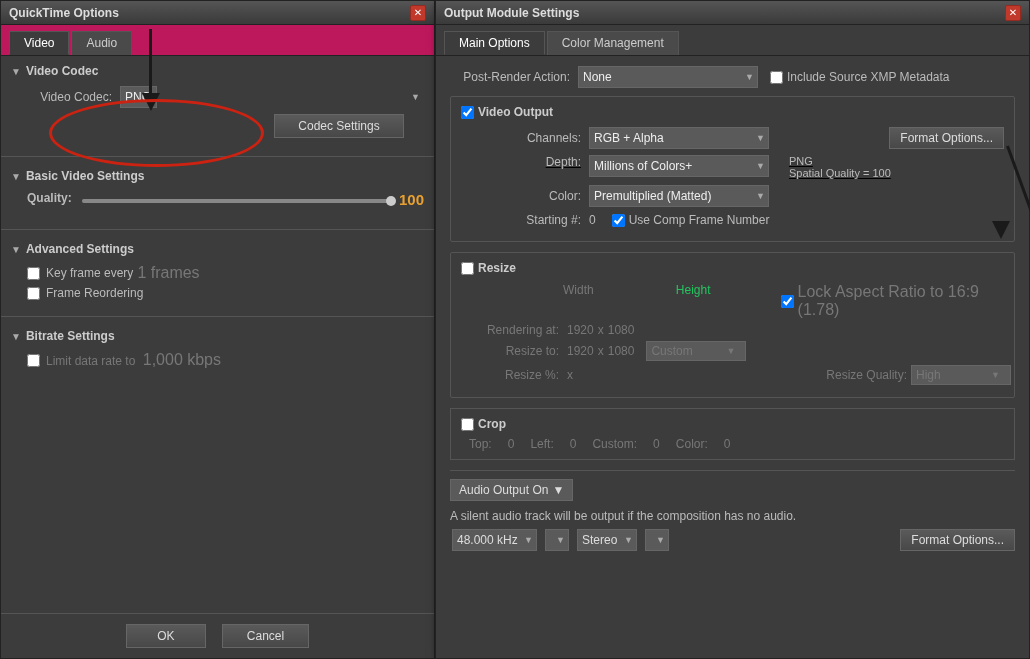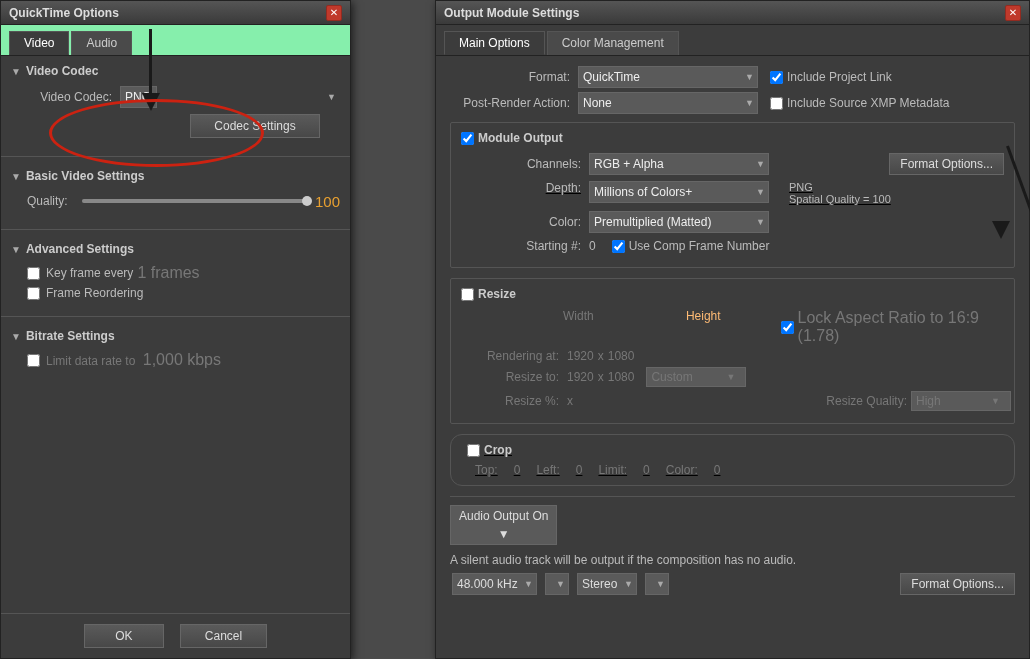--- a/index.html
+++ b/index.html
@@ -2,21 +2,21 @@
 <html><head>
   <meta charset="utf-8">
   <style>
     * { box-sizing: border-box; margin: 0; padding: 0; font-family: Arial, sans-serif; font-size: 12px; }
     body { background: #4a4a4a; display: flex; width: 1030px; height: 659px; overflow: hidden; }
 
     
     .qt-dialog {
       position: absolute;
       left: 0; top: 0;
-      width: 351px;
+      width: 435px;
       height: 659px;
       background: #3c3c3c;
       border: 1px solid #222;
       box-shadow: 2px 2px 8px rgba(0,0,0,0.6);
     }
 
     .dialog-titlebar {
       background: linear-gradient(to bottom, #555, #3a3a3a);
       padding: 4px 8px;
       display: flex;
@@ -34,21 +34,21 @@
       width: 16px; height: 16px;
       background: #c0392b;
       border-radius: 2px;
       display: flex; align-items: center; justify-content: center;
       color: white; font-size: 10px; cursor: pointer;
       border: 1px solid #922b21;
     }
 
     .tabs-row {
       display: flex;
-      background: #86efac;
+      background: #be185d;
       padding: 6px 8px 0;
       border-bottom: 1px solid #222;
     }
     .tab {
       padding: 4px 14px;
       background: #4a4a4a;
       border: 1px solid #555;
       border-bottom: none;
       color: #ccc;
       cursor: pointer;
@@ -134,23 +134,24 @@
 
     .separator {
       height: 1px;
       background: #555;
       margin: 4px 0;
     }
 
     
     .quality-row {
       display: flex;
-      align-items: center;
+      align-items: flex-start;
       padding-left: 16px;
       margin-bottom: 6px;
+      font-weight: bold;
     }
     .quality-label {
       color: #bbb;
       width: 55px;
       font-size: 12px;
     }
     .slider-container {
       flex: 1;
       position: relative;
       height: 20px;
@@ -381,24 +382,23 @@
       right: 4px;
       top: 50%;
       transform: translateY(-50%);
       color: #777;
       font-size: 9px;
       pointer-events: none;
     }
 
     .crop-section {
       border: 1px solid #555;
-      border-radius: 12px;
+      border-radius: 0;
       margin-bottom: 10px;
-      padding: 8px 16px;
-      text-decoration: underline;
+      padding: 8px 10px;
     }
 
     .final-size-label {
       color: #777;
       font-size: 12px;
       margin-left: 20px;
     }
 
     .crop-coords {
       display: flex;
@@ -432,21 +432,20 @@
     .audio-dropdown-btn {
       display: flex;
       align-items: center;
       background: #5a5a5a;
       border: 1px solid #666;
       color: #ddd;
       padding: 3px 8px;
       cursor: pointer;
       font-size: 12px;
       gap: 4px;
-      flex-direction: column;
     }
     .audio-note {
       color: #bbb;
       font-size: 12px;
     }
 
     .audio-settings-row {
       display: flex;
       align-items: center;
       gap: 8px;
@@ -585,50 +584,38 @@
   <div class="oms-tabs">
     <div class="tab active">Main Options</div>
     <div class="tab">Color Management</div>
   </div>
 
   <div style="position:absolute;left:570px;top:145px;width:3px;height:80px;background:#1a1a1a;z-index:10;pointer-events:none;transform:rotate(-20deg);transform-origin:top center;"></div>
   <div style="position:absolute;left:556px;top:220px;width:0;height:0;border-left:9px solid transparent;border-right:9px solid transparent;border-top:18px solid #1a1a1a;z-index:10;pointer-events:none;"></div>
 
   <div class="oms-content">
 
-    <div class="oms-field-row" style="margin-bottom:4px;">
-      <span class="oms-field-label">Format:</span>
-      <div class="oms-select-wrapper">
-        <select class="oms-select">
-          <option>QuickTime</option>
-        </select>
-      </div>
-      <div style="display:flex;align-items:center;gap:4px;margin-left:12px;">
-        <input type="checkbox" checked="" style="">
-        <span class="oms-checkbox-label">Include Project Link</span>
-      </div>
-    </div>
 
     <div class="oms-field-row" style="margin-bottom:8px;">
       <span class="oms-field-label">Post-Render Action:</span>
       <div class="oms-select-wrapper">
         <select class="oms-select">
           <option>None</option>
         </select>
       </div>
       <div style="display:flex;align-items:center;gap:4px;margin-left:12px;">
         <input type="checkbox" style="">
         <span class="oms-checkbox-label">Include Source XMP Metadata</span>
       </div>
     </div>
 
     <div class="section-box">
       <div class="section-box-header">
         <input type="checkbox" checked="" style="">
-        <span class="section-box-title">Module Output</span>
+        <span class="section-box-title">Video Output</span>
       </div>
 
       <div class="oms-field-row" style="margin-bottom:6px;">
         <span class="oms-field-label">Channels:</span>
         <div class="oms-select-wrapper">
           <select class="oms-select">
             <option>RGB + Alpha</option>
           </select>
         </div>
         <button class="format-options-btn" style="margin-left:auto;">Format Options...</button>
@@ -667,21 +654,21 @@
     </div>
 
     <div class="section-box">
       <div class="section-box-header">
         <input type="checkbox" style="">
         <span class="section-box-title">Resize</span>
       </div>
 
       <div style="display:flex;padding-left:90px;gap:60px;margin-bottom:4px;">
         <span style="color:#777;font-size:12px;width:60px;text-align:center;">Width</span>
-        <span style="color:#fdba74;font-size:12px;width:60px;text-align:right;">Height</span>
+        <span style="color:#22c55e;font-size:12px;width:60px;text-align:center;">Height</span>
         <div style="display:flex;align-items:center;gap:4px;">
           <input type="checkbox" checked="" style="">
           <span style="color:#777;font-size:16px;">Lock Aspect Ratio to 16:9 (1.78)</span>
         </div>
       </div>
 
       <div class="resize-row">
         <span class="resize-label">Rendering at:</span>
         <span class="resize-value">1920</span>
         <span class="resize-x">x</span>
@@ -715,21 +702,21 @@
     <div class="crop-section">
       <div style="display:flex;align-items:center;margin-bottom:6px;">
         <input type="checkbox" style="">
         <span style="color:#ccc;font-weight:bold;font-size:12px;margin-left:4px;">Crop</span>
       </div>
       <div class="crop-coords">
         <span class="coord-label">Top:</span>
         <span class="coord-value">0</span>
         <span class="coord-label">Left:</span>
         <span class="coord-value">0</span>
-        <span class="coord-label">Limit:</span>
+        <span class="coord-label">Custom:</span>
         <span class="coord-value">0</span>
         <span class="coord-label">Color:</span>
         <span class="coord-value">0</span>
       </div>
     </div>
 
     <div class="audio-section">
       <div class="audio-row">
         <div class="audio-dropdown-btn">
           <span>Audio Output On</span>

